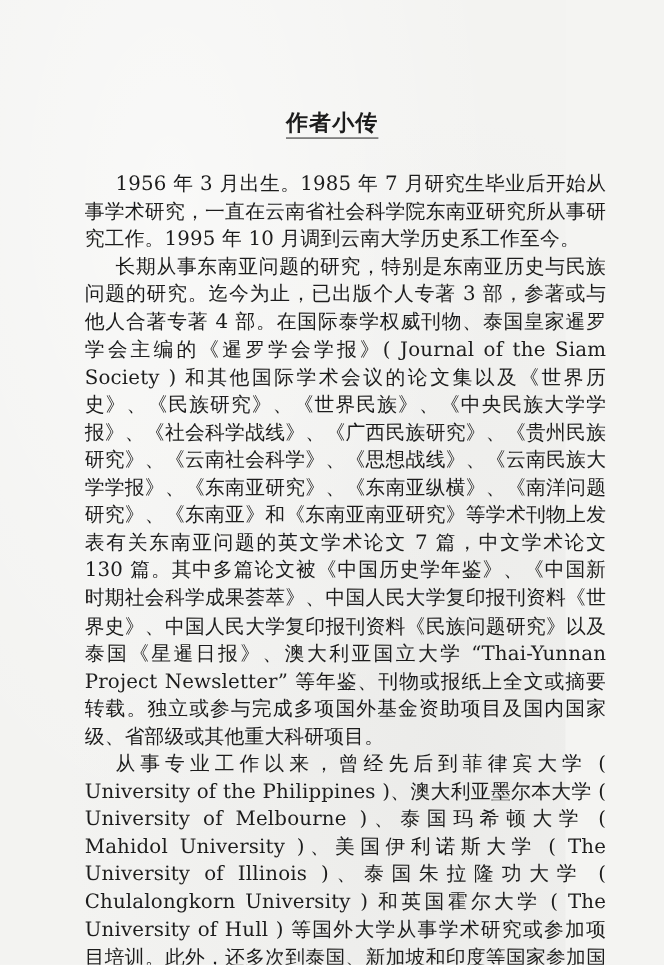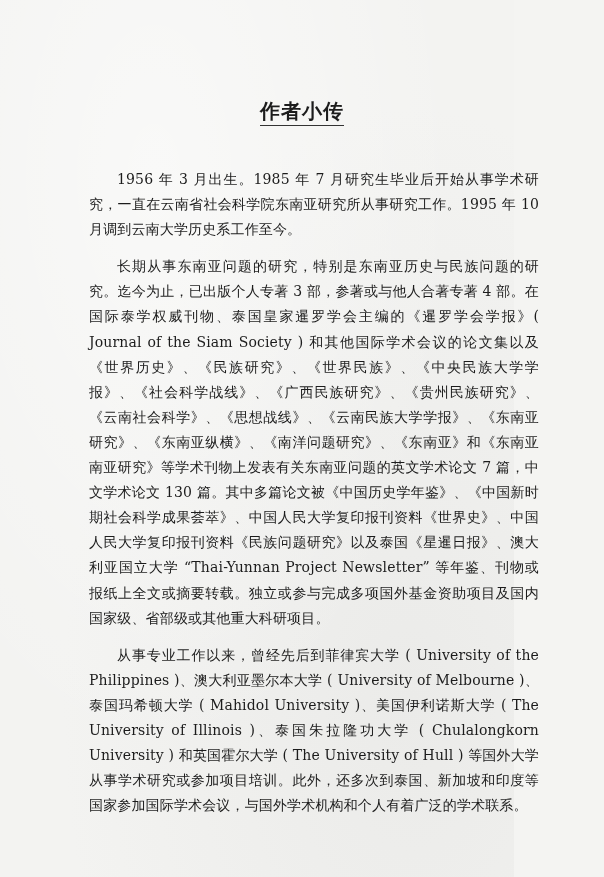--- a/index.html
+++ b/index.html
@@ -24,21 +24,21 @@
     display: inline-block;
     font-size: 20px; font-weight: bold; letter-spacing: 1px;
     border-bottom: 1.5px solid #333;
     padding-bottom: 1px;
     line-height: 26px;
   }
   .body-text {
     position: absolute; left: 77px; top: 155px; width: 474px;
   }
   .para {
-    margin: 12px; font-size: 14px; line-height: 25.1px;
+    margin: 0; font-size: 18px; line-height: 25.1px;
     text-indent: 28px; text-align: justify;
     letter-spacing: 0.15px;
   }
 </style>
 </head>
 <body>
 
 <div class="page">
   <div class="title">
     <span>作者小传</span>

